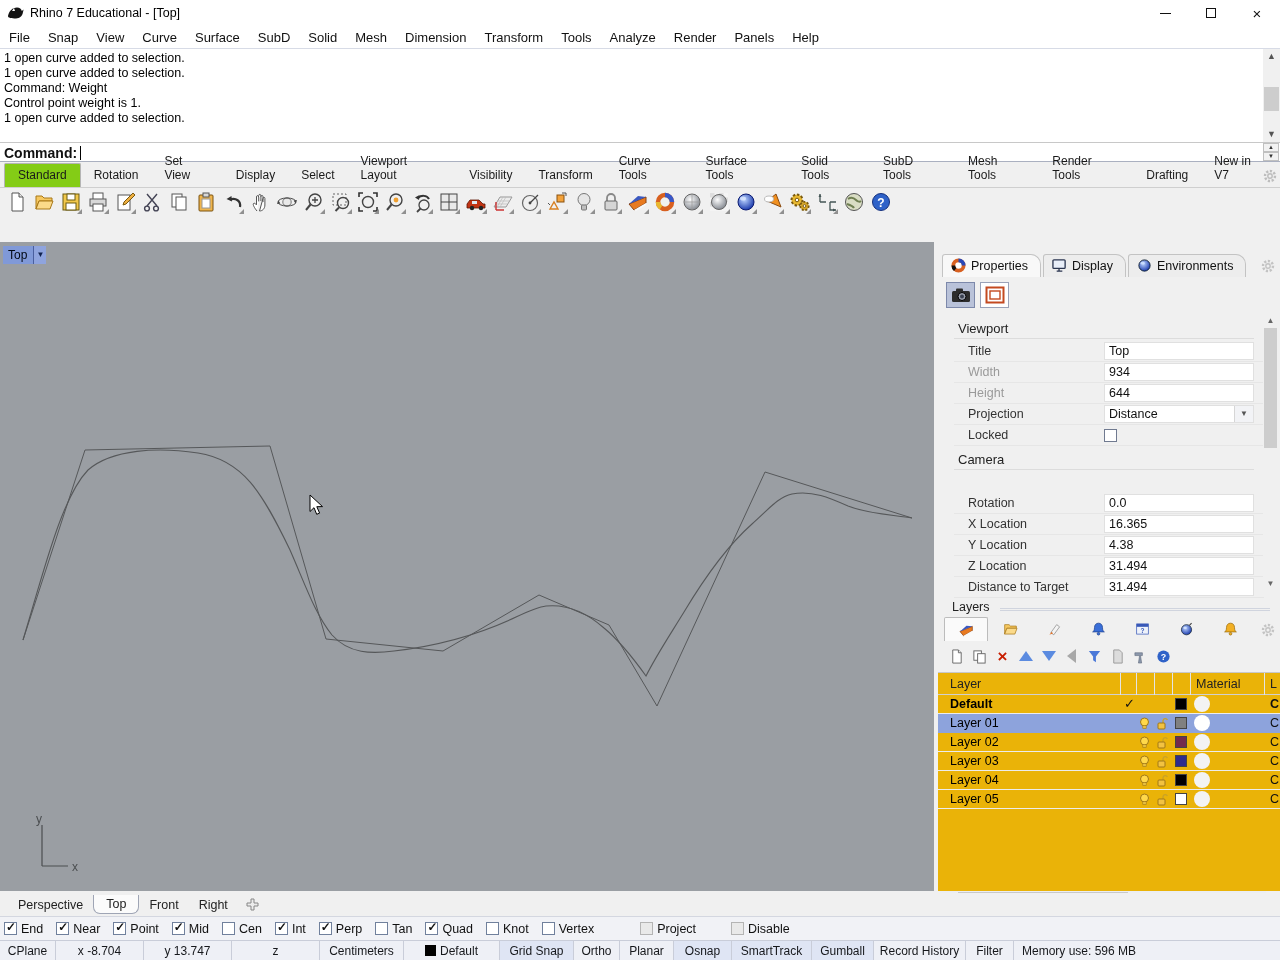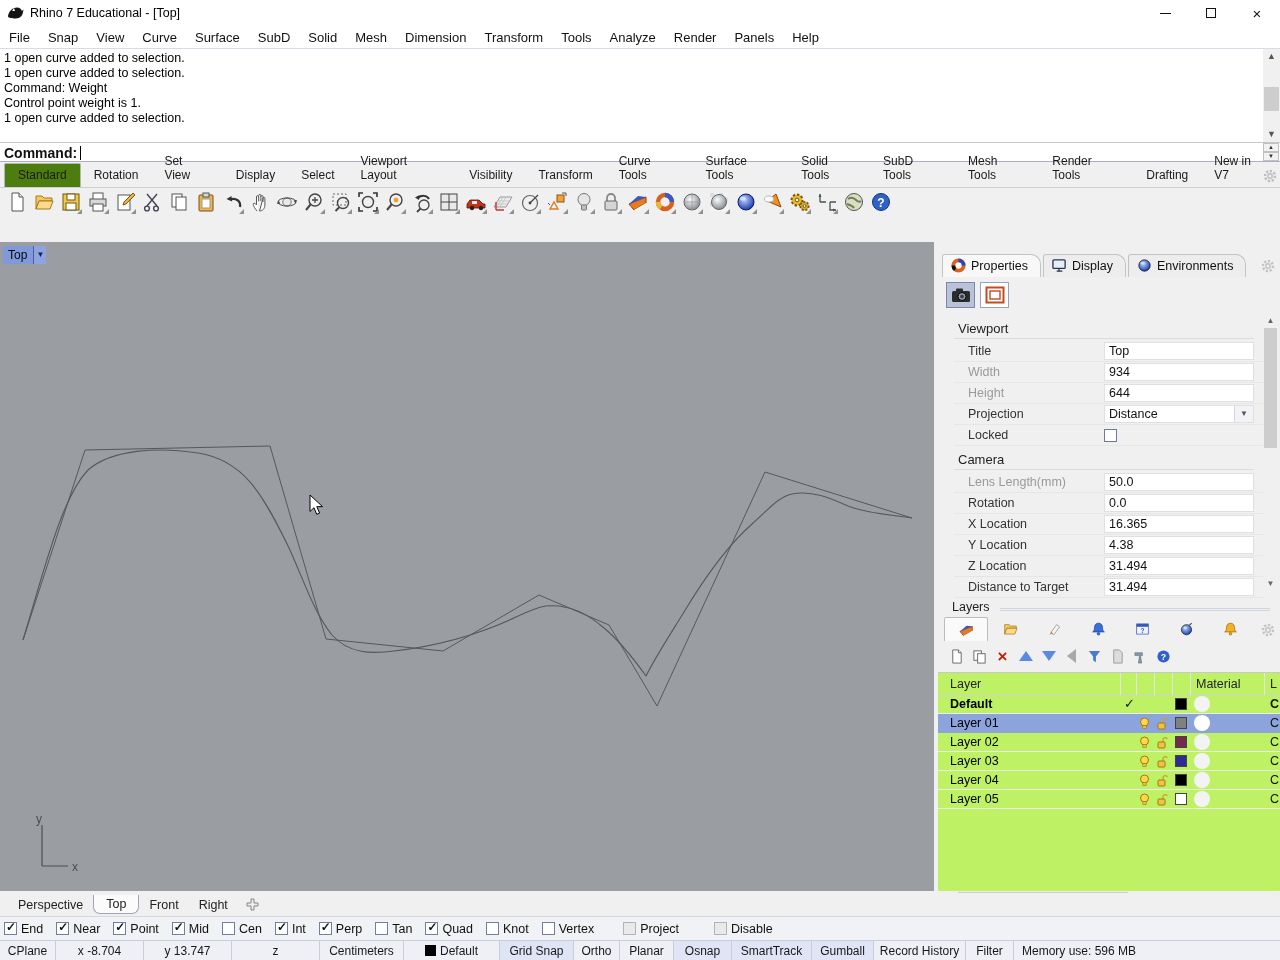--- a/index.html
+++ b/index.html
@@ -33,21 +33,21 @@
     display:flex; align-items:center; padding-left:4px; font-size:14px; }
   #cmdprompt b { font-weight:bold; }
   .caret { display:inline-block; width:1px; height:14px; background:#000; margin-left:3px; }
   #spinner { position:absolute; right:1px; top:94px; width:16px; height:19px; }
   #spinner div { height:9px; border:1px solid #c0c0c0; background:#f2f2f2; font-size:6px; line-height:7px; text-align:center; color:#333; }
 
   
   #tabrow { position:absolute; top:163px; left:0; width:1280px; height:25px; background:#f0f0f0;
     border-bottom:1px solid #cfcfcf; display:flex; align-items:flex-end; padding-left:4px; }
   .ttab { padding:4px 13px 5px; font-size:12px; color:#1a1a1a; }
-  .ttab.active { background:#4d7c0f; border:1px solid #b5b5b5; border-bottom:none; border-radius:2px 2px 0 0; }
+  .ttab.active { background:#84cc16; border:1px solid #b5b5b5; border-bottom:none; border-radius:2px 2px 0 0; }
   .gear-abs { position:absolute; width:16px; height:16px; }
 
   
   #toolbar { position:absolute; top:188px; left:0; width:1280px; height:28px; background:#f0f0f0; display:flex; padding-left:3px; }
   .tbi { position:relative; width:27px; height:28px; display:flex; align-items:center; justify-content:center; }
   .tbi svg { width:22px; height:22px; }
   .tbi.dd::after { content:""; position:absolute; right:2px; bottom:2px;
     border-left:5px solid transparent; border-bottom:5px solid #909090; }
 
   
@@ -92,21 +92,21 @@
   .ltab.active { background:#fafafa; border:1px solid #bcbcbc; border-bottom:none; border-radius:2px 2px 0 0; }
   .ltab svg { width:17px; height:16px; }
   #ltoolbar { position:absolute; top:403px; left:10px; height:22px; display:flex; gap:6px; align-items:center; }
   #ltoolbar .lti { width:17px; height:17px; display:flex; align-items:center; justify-content:center; }
   #ltoolbar svg { width:15px; height:15px; }
   .tri-up { width:0; height:0; border-left:7px solid transparent; border-right:7px solid transparent; border-bottom:10px solid #5b8be0; }
   .tri-down { width:0; height:0; border-left:7px solid transparent; border-right:7px solid transparent; border-top:10px solid #5b8be0; }
   .tri-left { width:0; height:0; border-top:7px solid transparent; border-bottom:7px solid transparent; border-right:9px solid #a8a8a8; }
   .redx { color:#c81e00; font-size:17px; font-weight:bold; line-height:15px; }
 
-  #llist { position:absolute; top:430px; left:0; width:342px; height:219px; background:#bef264; border-top:1px solid #c8c8c8; }
+  #llist { position:absolute; top:430px; left:0; width:342px; height:219px; background:#eab308; border-top:1px solid #c8c8c8; }
   #lhead { position:relative; height:22px; border-bottom:1px solid #d0d0d0; font-size:12.5px; color:#222; }
   #lhead .h-layer { position:absolute; left:12px; top:4px; }
   #lhead .h-mat { position:absolute; left:258px; top:4px; }
   #lhead .h-lt { position:absolute; left:332px; top:4px; }
   #lhead .colline { position:absolute; top:0; height:22px; border-left:1px solid #e4e4e4; }
   .lrow { position:relative; height:19px; border-bottom:1px solid #ececec; font-size:12.5px; }
   .lrow.sel { background:#8da3dc; border-bottom:none; }
   .lrow .nm { position:absolute; left:12px; top:2px; color:#000; }
   .lrow.def .nm { font-weight:bold; }
   .lrow .chk { position:absolute; left:186px; top:1px; font-size:13px; }
@@ -129,21 +129,21 @@
   .vtab { padding:2px 10px; }
   .vtab.active { background:#fbfbfb; border:1px solid #9fa5b5; border-top:none; border-radius:0 0 7px 7px; padding:2px 12px; }
   #addvp { margin-left:8px; width:13px; height:13px; }
 
   #osnaprow { position:absolute; top:916px; left:0; width:1280px; height:24px; background:#f1f2f6;
     border-top:1px solid #d4d7e0; display:flex; align-items:center; padding-left:4px; font-size:12.5px; }
   .os { display:flex; align-items:center; margin-right:13px; }
   .os .box { width:13px; height:13px; background:#fff; border:1px solid #70809c; position:relative; margin-right:4px; }
   .os .box .ck { position:absolute; top:-3px; left:1px; font-size:12px; font-weight:bold; color:#111; }
   .os.gray .box { background:#e9e9e9; border-color:#b4b4b4; }
-  .os.pad1 { margin-left:16px;justify-content:flex-end; } .os.pad2 { margin-left:22px; }
+  .os.pad1 { margin-left:33px;justify-content:flex-end; } .os.pad2 { margin-left:22px; }
 
   #statusbar { position:absolute; top:940px; left:0; width:1280px; height:20px; background:#eef0f6;
     border-top:1px solid #c9cdd9; display:flex; font-size:12px; color:#16181c; }
   .sc { border-right:1px solid #c9cdd9; display:flex; align-items:center; justify-content:center; height:100%; padding:0 4px; }
   .sc.on { font-weight:normal; background:#dfe5f4; }
   .sc .sw { width:11px; height:11px; background:#000; margin-right:4px; }
   .sc.left { justify-content:flex-start; padding-left:8px; border-right:none; }
 </style>
 </head>
 <body>
@@ -563,24 +563,20 @@
         <span class="ddbtn">▼</span>
       </span>
     </div>
     <div class="prow" style="top:183px">
       <span class="lab">Locked</span>
       <span class="cbx"></span>
     </div>
 
     <div class="sect-title" style="top:210px">Camera</div>
     <div class="sect-rule" style="top:227px"></div>
-    <div class="prow" style="top:230px">
-      <span class="lab dim">Lens Length(mm)</span>
-      <span class="val">50.0</span>
-    </div>
     <div class="prow" style="top:251px">
       <span class="lab">Rotation</span>
       <span class="val">0.0</span>
     </div>
     <div class="prow" style="top:272px">
       <span class="lab">X Location</span>
       <span class="val">16.365</span>
     </div>
     <div class="prow" style="top:293px">
       <span class="lab">Y Location</span>

